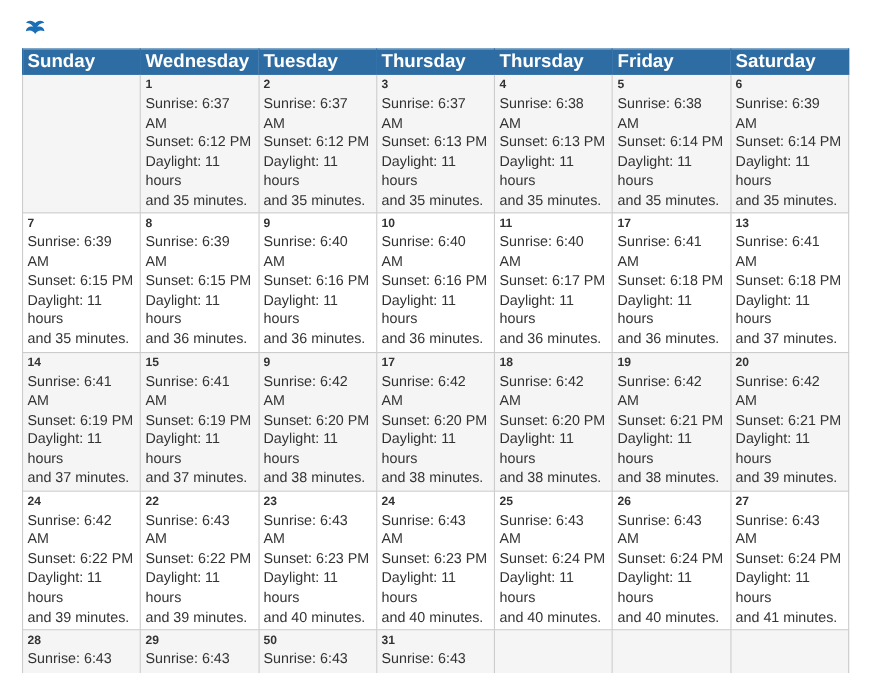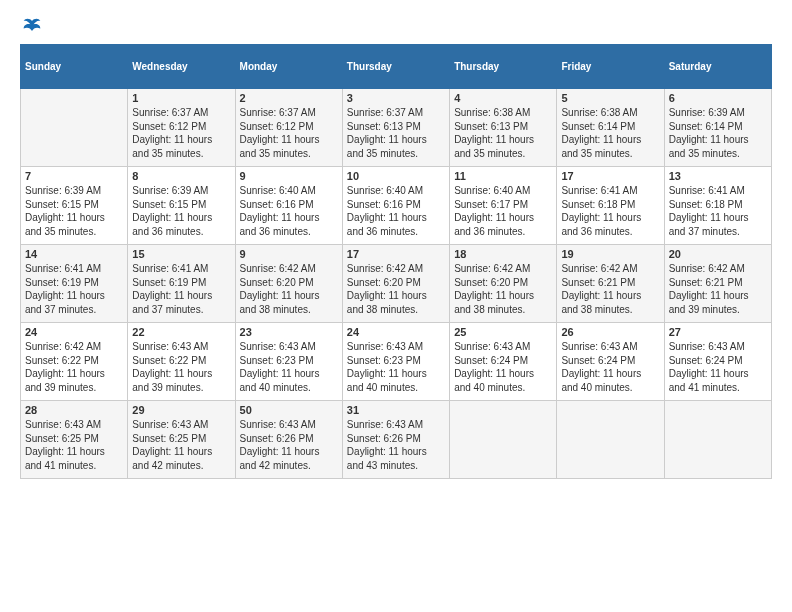--- a/index.html
+++ b/index.html
@@ -60,23 +60,23 @@
       margin-top: 2px;
     }
     table {
       width: 100%;
       border-collapse: collapse;
       table-layout: fixed;
     }
     thead tr th {
       background-color: #2e6da4;
       color: #fff;
-      font-size: 10px;
-      font-weight: bold;
-      padding: 16px 4px;
+      font-size: 17px;
+      font-weight: bold;
+      padding: 1px 4px;
       text-align: left;
       border: 1px solid #2e6da4;
       margin-left: 12px;
     }
     tbody tr td {
       border: 1px solid #ccc;
       vertical-align: top;
       padding: 3px 4px;
       font-size: 9.5px;
       color: #333;
@@ -89,21 +89,21 @@
       background-color: #fff;
     }
     .day-num {
       font-size: 11px;
       font-weight: bold;
       color: #333;
       display: block;
       margin-bottom: 2px;
     }
     .cell-text {
-      font-size: 10px;
+      font-size: 13px;
       line-height: 1.35;
       color: #333;
     }
   </style>
 </head>
 <body>
 
 <div class="page">
   <div class="header">
     <div class="logo">
@@ -119,21 +119,21 @@
       <div class="main-title"></div>
       <div class="subtitle"></div>
     </div>
   </div>
 
   <table>
     <thead>
       <tr>
       <th>Sunday</th>
           <th>Wednesday</th>
-          <th>Monday</th>
+          <th>Tuesday</th>
           <th>Thursday</th>
           <th>Thursday</th>
           <th>Friday</th>
           <th>Saturday</th>
         </tr>
     </thead>
     <tbody id="calendar-body">
     <tr>
           <td></td>
           <td>

